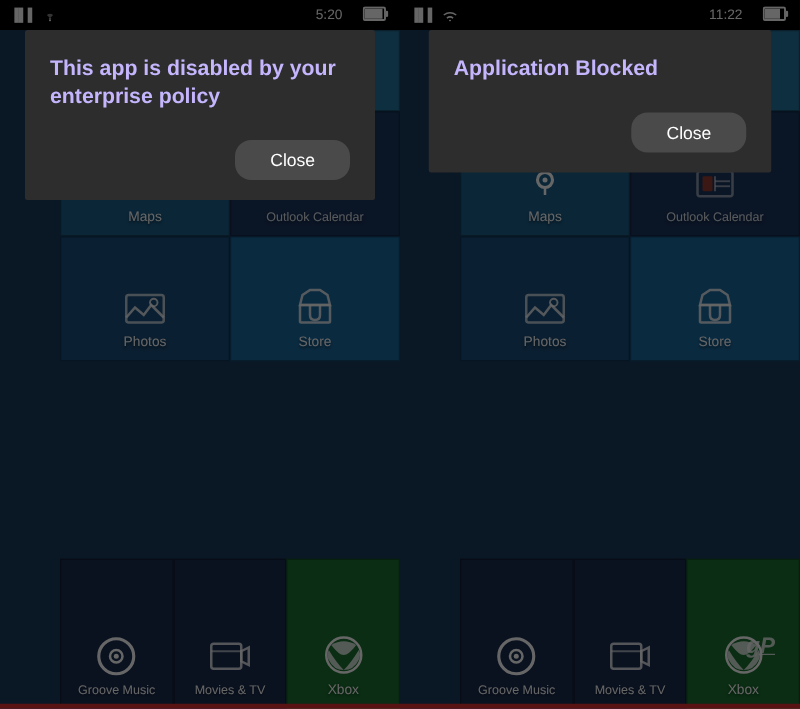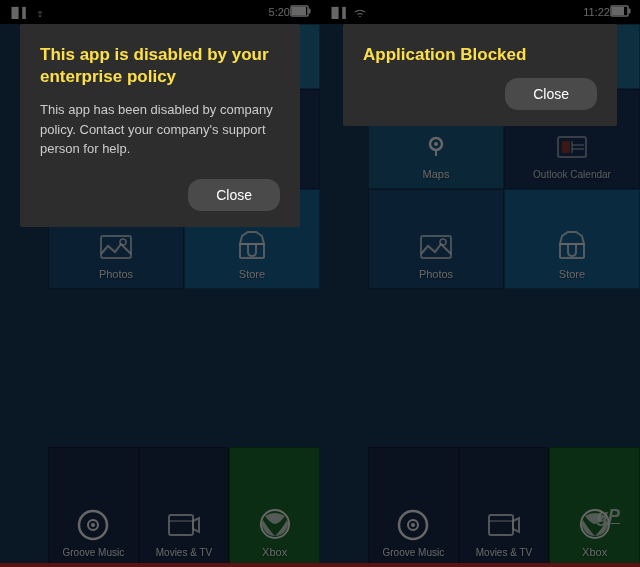--- a/index.html
+++ b/index.html
@@ -34,21 +34,21 @@
       z-index: 10;
     }
     .status-bar-left {
       display: flex;
       gap: 4px;
       align-items: center;
     }
     .status-bar-right {
       display: flex;
       align-items: center;
-      gap: 0;
+      gap: 16px;
     }
     .status-text {
       color: #fff;
       font-size: 11px;
     }
     .signal-icon {
       color: #fff;
       font-size: 10px;
     }
     .battery-icon {
@@ -79,24 +79,24 @@
     }
 
     .dialog {
       background: #2d2d2d;
       width: 280px;
       padding: 20px 20px 16px;
       border-radius: 2px;
     }
 
     .dialog-title {
-      color: #fde047;
+      color: #c4b5fd;
       font-size: 17px;
       font-weight: 600;
-      margin-bottom: 12px;
+      margin-bottom: 24px;
       line-height: 1.3;
     }
 
     .dialog-message {
       color: #ccc;
       font-size: 13px;
       line-height: 1.5;
       margin-bottom: 20px;
     }
 
@@ -269,21 +269,20 @@
           <path d="M30 14 Q32 18 30 22 Q26 30 18 30 Q24 24 30 14Z" fill="white" opacity="0.8"></path>
         </svg>
         <span class="tile-label">Xbox</span>
       </div>
     </div>
   </div>
 
   <div class="dialog-overlay">
     <div class="dialog">
       <div class="dialog-title">This app is disabled by your enterprise policy</div>
-      <div class="dialog-message">This app has been disabled by company policy. Contact your company's support person for help.</div>
       <div class="dialog-buttons">
         <button class="dialog-btn">Close</button>
       </div>
     </div>
   </div>
 
   <div class="bottom-bar"></div>
 </div>
 
 <div class="phone-screen right-phone">

